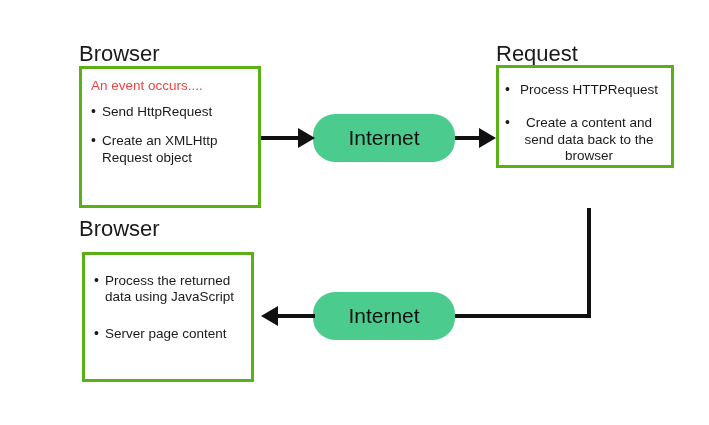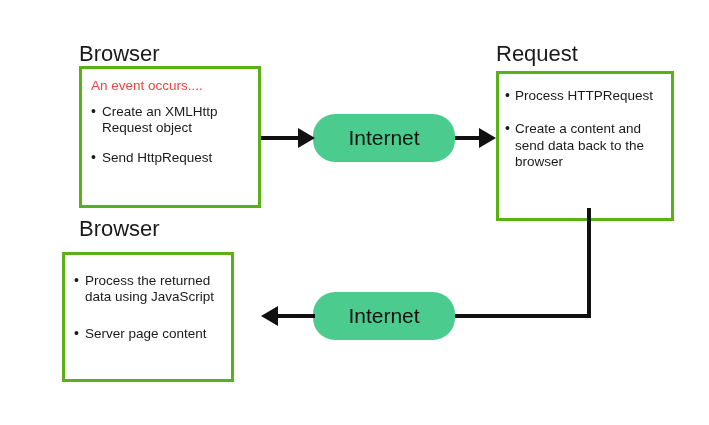--- a/index.html
+++ b/index.html
@@ -29,22 +29,22 @@
   #title-browser-bot { left: 79px; width: 182px; top: 218px; }
 
   
   .node-box {
     position: absolute;
     box-sizing: border-box;
     border: 3px solid #5cb017;
     background: #ffffff;
   }
   #box-browser-top { left: 79px;  top: 66px;  width: 182px; height: 142px; }
-  #box-server      { left: 496px; top: 71px;  width: 178px; height: 150px; }
-  #box-browser-bot { left: 62px;  top: 252px; width: 172px; height: 130px; }
+  #box-server      { left: 496px; top: 65px;  width: 178px; height: 103px; text-align: center; }
+  #box-browser-bot { left: 82px;  top: 252px; width: 172px; height: 130px; }
 
   .box-inner {
     position: absolute;
     left: 0; right: 0; top: 0; bottom: 0;
     padding: 9px 8px 0 9px;
     box-sizing: border-box;
   }
 
   .lead-text {
     font-size: 13.5px;
@@ -142,22 +142,22 @@
 <body>
 
 <div id="canvas">
 
   <div class="node-title" id="title-browser-top">Browser</div>
 
   <div class="node-box" id="box-browser-top">
     <div class="box-inner">
       <p class="lead-text">An event occurs....</p>
       <ul class="bullets">
+        <li>Send HttpRequest</li>
         <li>Create an XMLHttp Request object</li>
-        <li>Send HttpRequest</li>
       </ul>
     </div>
   </div>
 
   <div class="node-title" id="title-server">Request</div>
 
   <div class="node-box" id="box-server">
     <div class="box-inner">
       <ul class="bullets">
         <li>Process HTTPRequest</li>

